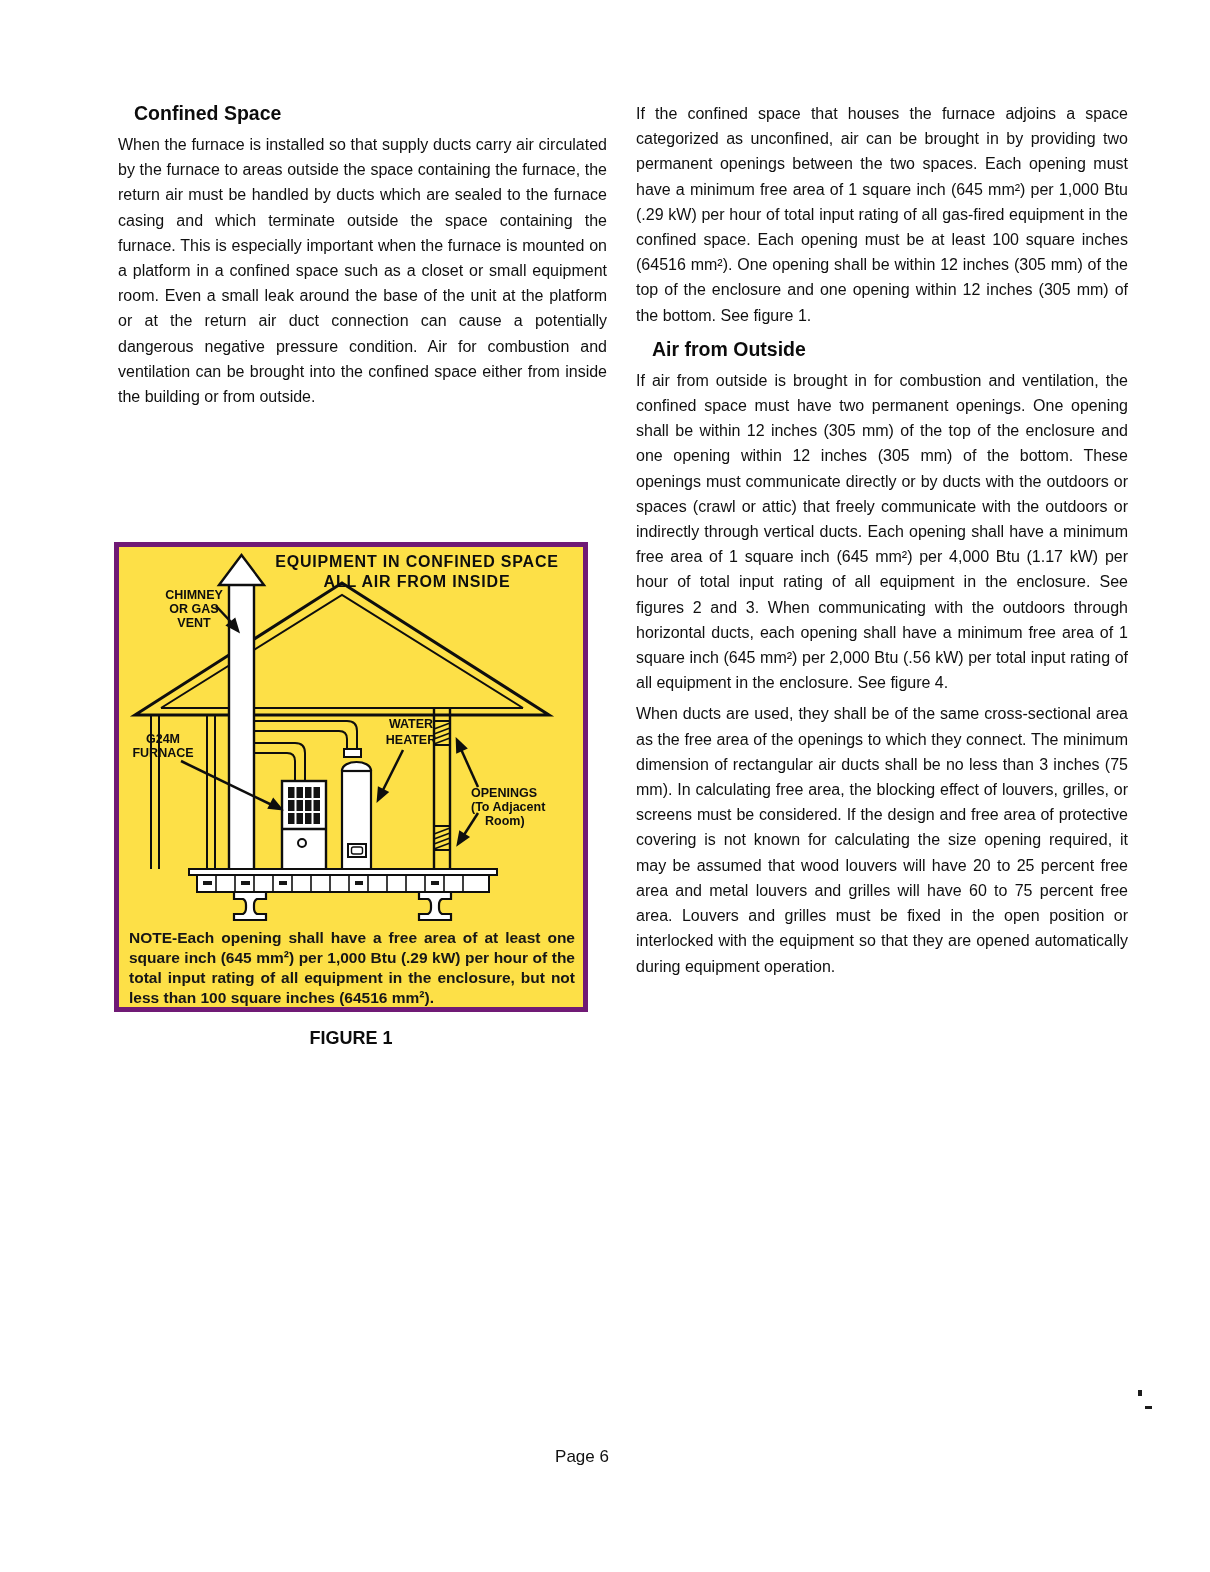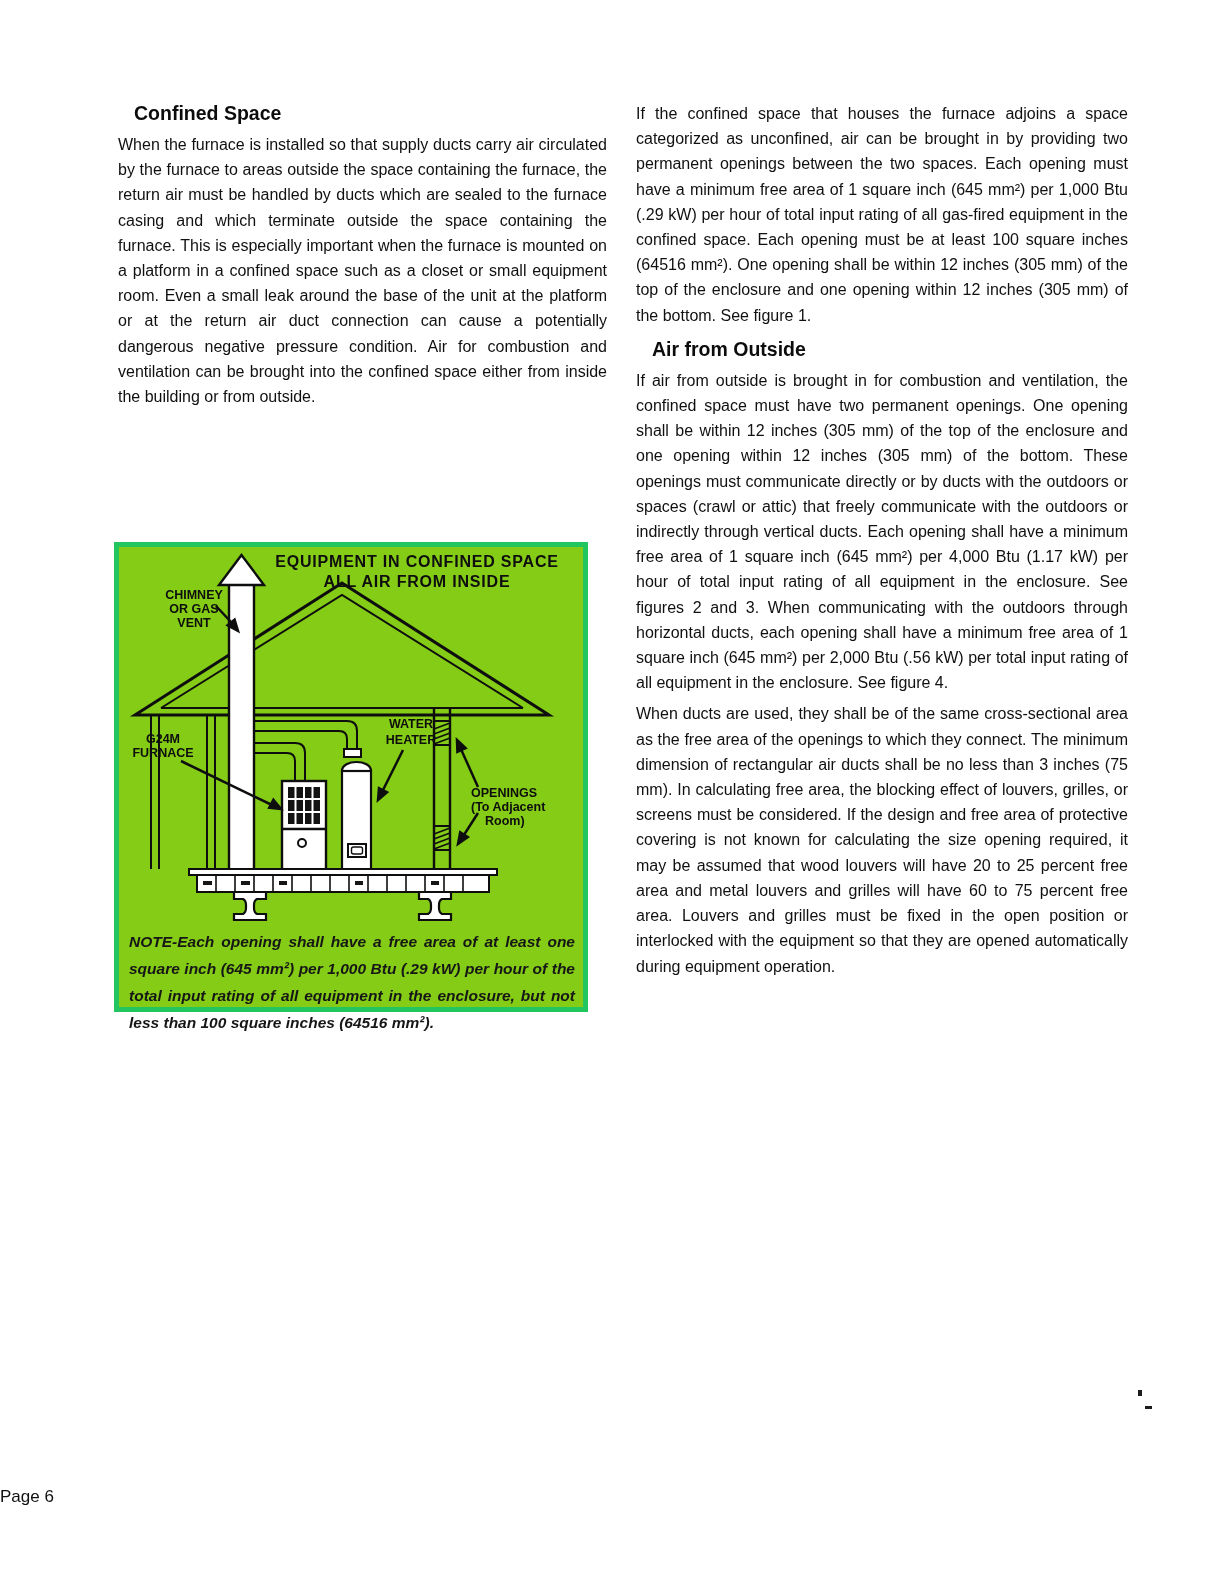--- a/index.html
+++ b/index.html
@@ -12,34 +12,34 @@
   .col-right{left:636px;width:492px;}
   .col h2{
     margin:0 0 7px 16px;font-size:19.5px;line-height:24px;font-weight:bold;color:#0c0c0c;
   }
   .col h2.mt{margin-top:9px;}
   .col p{
     margin:0 0 6px 0;font-size:16px;line-height:25.2px;text-align:justify;
   }
   .fig{
     position:absolute;left:114px;top:542px;width:464px;height:460px;
-    border:5px solid #22c55e;background:#84cc16;
+    border:5px solid #701a75;background:#fde047;
   }
   .fig svg{position:absolute;left:0;top:0;}
   .fig-note{
     position:absolute;left:10px;right:8px;top:381px;
-    font-style:italic;font-weight:600;font-size:15.5px;line-height:27px;text-align:justify;color:#161616;
+    font-weight:600;font-size:15.5px;line-height:20px;text-align:justify;color:#161616;
   }
   .fig-caption{
     position:absolute;left:114px;top:1028px;width:474px;text-align:center;
     font-weight:bold;font-size:18px;color:#0c0c0c;
   }
   .page-number{
-    position:absolute;left:0;top:1447px;width:1164px;text-align:left;
-    font-size:17px;color:#101010;margin-top:40px;
+    position:absolute;left:0;top:1447px;width:1164px;text-align:center;
+    font-size:17px;color:#101010;
   }
   .speck{position:absolute;background:#1c1c1c;}
   .speck.s1{left:1138px;top:1390px;width:4px;height:6px;}
   .speck.s2{left:1145px;top:1406px;width:7px;height:3px;}
   text{fill:#0e0e0e;}
   .lbl{font-family:"Liberation Sans",sans-serif;font-size:12.5px;font-weight:bold;}
   .ttl{font-family:"Liberation Sans",sans-serif;font-size:16px;font-weight:bold;letter-spacing:0.8px;}
 </style>
 </head>
 <body>
@@ -204,18 +204,19 @@
         <line x1="359" y1="240" x2="341" y2="200"></line>
         <polygon points="338,193 346.6,201.2 338.4,204.8"></polygon>
         <line x1="359" y1="266" x2="343" y2="291"></line>
         <polygon points="339,297 341.2,285.2 348.8,290"></polygon>
       </g>
     </svg>
 
     <div class="fig-note">NOTE-Each opening shall have a free area of at least one square inch (645 mm²) per 1,000 Btu (.29 kW) per hour of the total input rating of all equipment in the enclosure, but not less than 100 square inches (64516 mm²).</div>
   </div>
 
+  <div class="fig-caption">FIGURE 1</div>
 
   <div class="page-number">Page 6</div>
 
   <div class="speck s1"></div>
   <div class="speck s2"></div>
 </div>
 
 </body></html>

